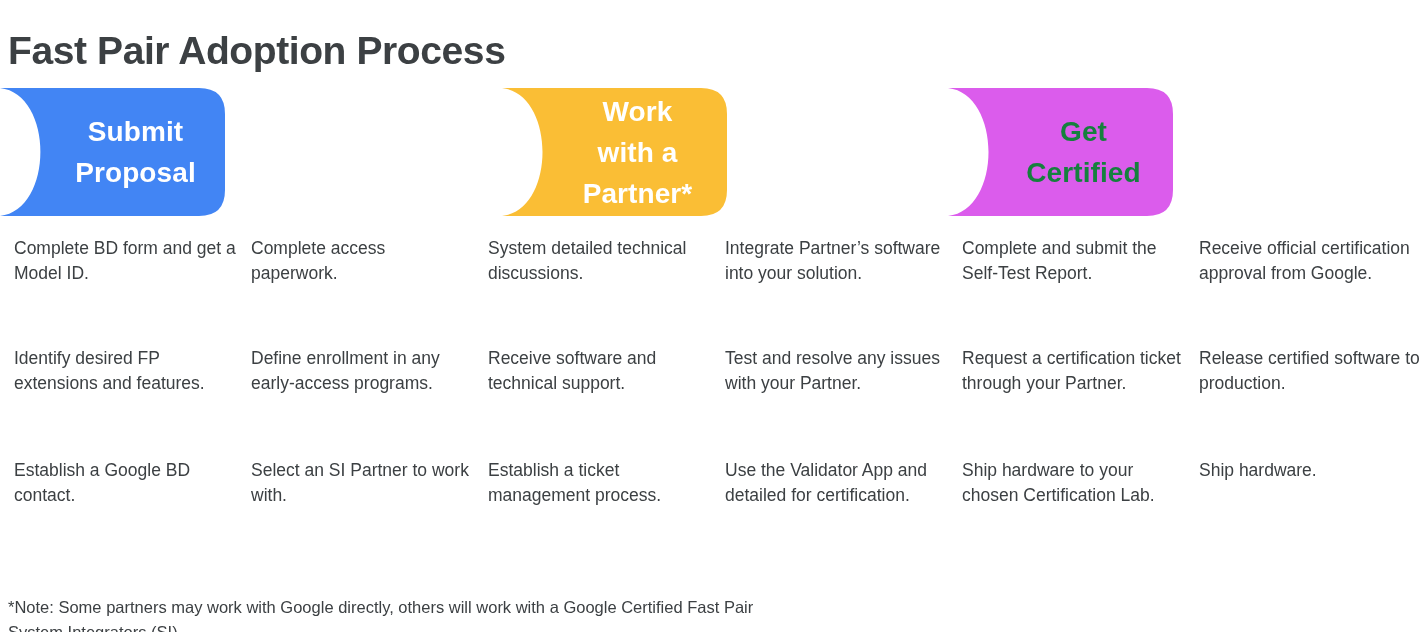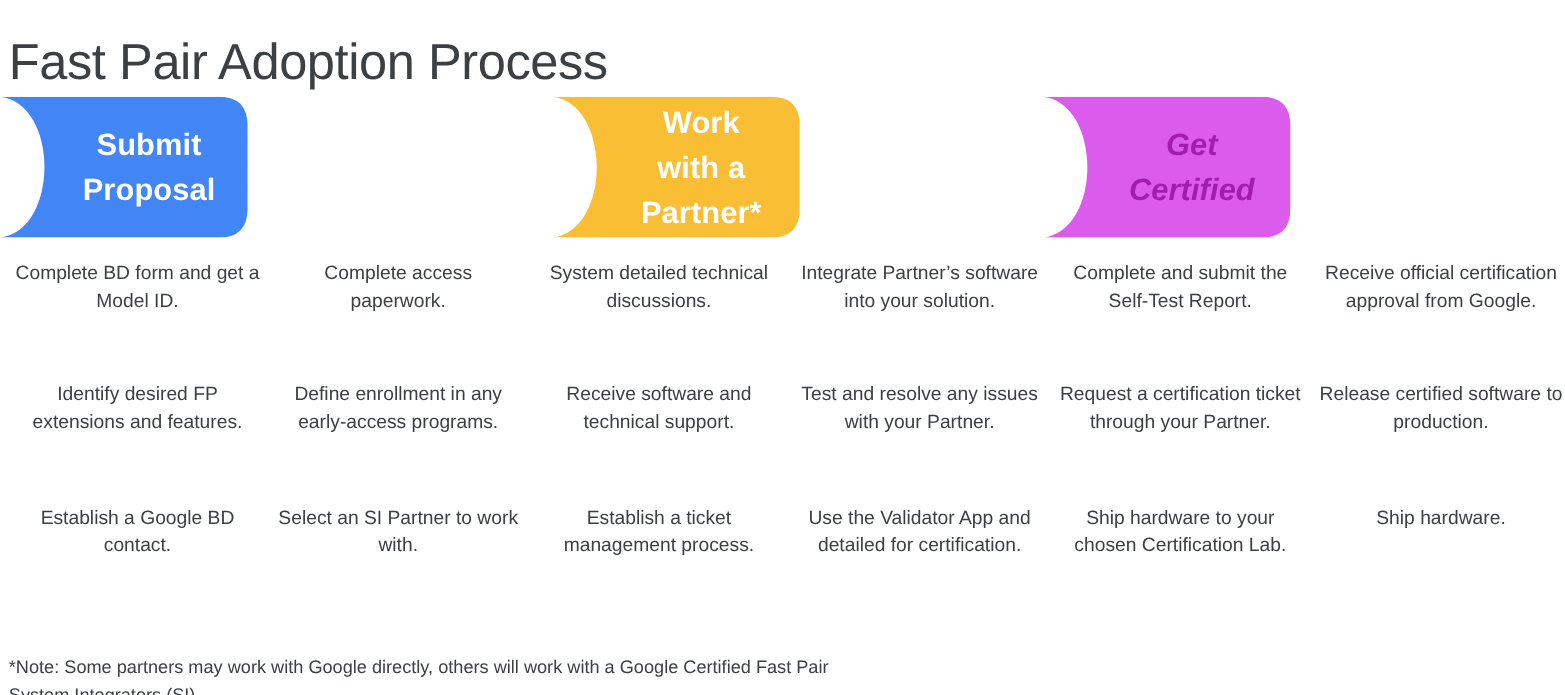--- a/index.html
+++ b/index.html
@@ -19,22 +19,22 @@
     height: 632px;
     overflow: hidden;
     background: #ffffff;
   }
 
   
   .page-title {
     position: absolute;
     left: 8px;
     top: -4px;
-    font-size: 46px;
-    font-weight: 400;
+    font-size: 39px;
+    font-weight: 700;
     letter-spacing: -0.4px;
     color: #3c4043;
     white-space: nowrap;
     line-height: 58px;
   }
 
   
   .banner-strip {
     position: absolute;
     left: 0;
@@ -75,21 +75,20 @@
     pointer-events: none;
   }
 
   
   .columns {
     position: absolute;
     left: 0;
     top: 236px;
     width: 1423px;
     height: 320px;
-    text-align: center;
   }
   .column {
     position: absolute;
     top: 0;
     width: 222px;
   }
   .cell {
     position: absolute;
     left: 0;
     width: 222px;
@@ -134,21 +133,21 @@
           <path d="M 0,0 L 199,0 Q 225,0 225,26 L 225,102 Q 225,128 199,128 L 0,128 C 54,122 54,6 0,0 Z" fill="#fabe35"></path>
         </svg>
         <div class="banner-label" style="color: rgb(255, 255, 255);">Work
 with a
 Partner*</div>
       </div>
       <div class="banner" style="left: 948px;">
         <svg class="banner-shape" viewBox="0 0 237 128" preserveAspectRatio="none">
           <path d="M 0,0 L 199,0 Q 225,0 225,26 L 225,102 Q 225,128 199,128 L 0,128 C 54,122 54,6 0,0 Z" fill="#db5cec"></path>
         </svg>
-        <div class="banner-label" style="color: #a21caf; font-style: italic;">Get
+        <div class="banner-label" style="color: #15803d;">Get
 Certified</div>
       </div>
     </div>
 
   <div class="columns">
 
   <div class="column" style="left: 14px;">
         <div class="cell r0">Complete BD form and get a Model ID.</div>
         <div class="cell r1">Identify desired FP extensions and features.</div>
         <div class="cell r2">Establish a Google BD contact.</div>

